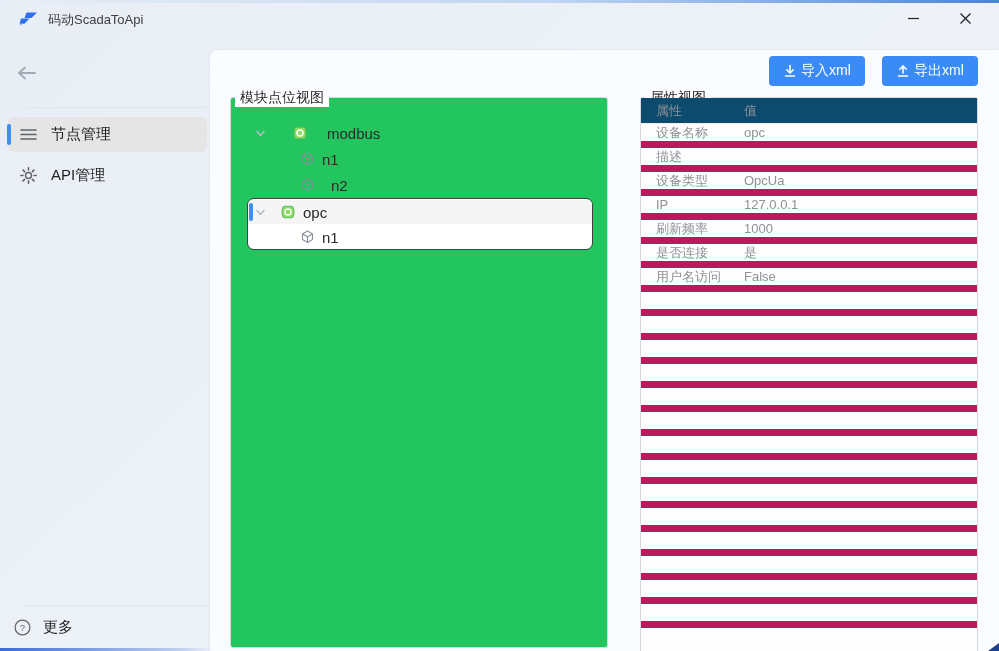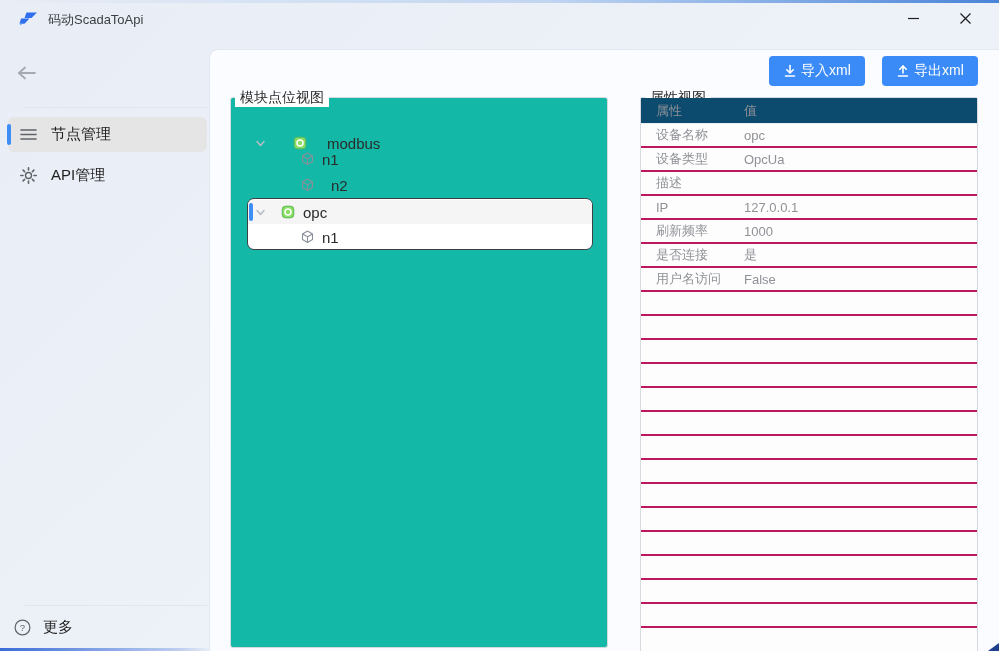--- a/index.html
+++ b/index.html
@@ -46,47 +46,47 @@
   .card { position:absolute; left:210px; top:50px; width:789px; height:601px;
     background:#fbfcff; border-radius:8px 0 0 0; box-shadow:0 0 0 1px rgba(210,218,232,.35); }
 
   
   .toolbar { position:absolute; top:6px; right:21px; display:flex; gap:17px; }
   .btn { height:30px; min-width:96px; padding:0 13px; background:#3a8bf7; color:#fff;
     border:none; border-radius:4px; font-size:14px; font-family:inherit; cursor:pointer;
     display:flex; align-items:center; justify-content:center; gap:4px; }
 
   
-  .panel { position:absolute; border:1px solid #d6d9de; border-radius:3px; background:#14b8a6; }
+  .panel { position:absolute; border:1px solid #d6d9de; border-radius:3px; background:#22c55e; }
   .panel-tree  { left:20px;  top:47px; width:378px; height:551px; }
   .panel-props { left:430px; top:47px; width:338px; height:570px; background:#fdfdfe; }
   .legend { position:absolute; top:-11px; left:4px; padding:0 5px; font-size:14px; color:#2b2b2b;
     background:linear-gradient(to bottom,#fbfcff 0,#fbfcff 11px,#ffffff 11px); line-height:20px; }
   .panel-props .legend { background:linear-gradient(to bottom,#fbfcff 0,#fbfcff 11px,#fdfdfe 11px); }
 
   
   .trow { position:absolute; left:0; width:100%; height:26px; display:flex;
     align-items:center; cursor:pointer; font-size:15px; color:#2b2b2b; }
   .trow .chev { width:12px; display:flex; margin-left:24px; }
   .trow .ticon { display:flex; margin:0 8px 0 14px; }
   .trow.child .ticon { margin-left:70px; }
-  .row-modbus { top:32px;gap:12px; } .row-n1 { top:48px; } .row-n2 { top:74px;gap:9px; }
+  .row-modbus { top:22px;gap:12px; } .row-n1 { top:48px; } .row-n2 { top:74px;gap:9px; }
   .sel-group { position:absolute; left:16px; top:100px; width:346px; height:52px;
     border:1.5px solid #3c4046; border-radius:7px; background:#fff; overflow:hidden; }
   .sel-group .trow { height:24px; }
   .sel-group .trow .chev { margin-left:7px; }
   .sel-group .row-opc { top:1px; background:#f5f5f6; }
   .sel-group .row-opc::before { content:""; position:absolute; left:1px; top:3px;
     width:4px; height:18px; border-radius:2px; background:#3e8ef7; }
   .sel-group .row-cn1 { top:26px; }
   .sel-group .trow.child .ticon { margin-left:53px; }
 
   
   .prop-table { position:absolute; top:0; left:0; right:0; bottom:0; overflow:hidden; }
-  .prow { display:flex; height:24px; align-items:center; border-bottom:2px solid #be185d;
+  .prow { display:flex; height:24px; align-items:center; border-bottom:7px solid #be185d;
     font-size:13px; color:#8f9296; }
   .prow.header { height:26px; background:#0c4a6e; border-bottom:1px solid #ebedef; }
   .pcell-k { width:103px; padding-left:15px; flex:none; overflow:hidden; white-space:nowrap; }
   .pcell-v { flex:1; overflow:hidden; white-space:nowrap; }
   svg { display:block; }
 </style>
 </head>
 <body>
 
 <div class="top-edge"></div>
@@ -260,28 +260,28 @@
       <div class="prow header">
         <span class="pcell-k">属性</span>
         <span class="pcell-v">值</span>
       </div>
       <div id="prop-rows">
           <div class="prow">
             <span class="pcell-k">设备名称</span>
             <span class="pcell-v">opc</span>
           </div>
           <div class="prow">
+            <span class="pcell-k">描述</span>
+            <span class="pcell-v"></span>
+          </div>
+          <div class="prow">
             <span class="pcell-k">设备类型</span>
             <span class="pcell-v">OpcUa</span>
           </div>
           <div class="prow">
-            <span class="pcell-k">描述</span>
-            <span class="pcell-v"></span>
-          </div>
-          <div class="prow">
             <span class="pcell-k">IP</span>
             <span class="pcell-v">127.0.0.1</span>
           </div>
           <div class="prow">
             <span class="pcell-k">刷新频率</span>
             <span class="pcell-v">1000</span>
           </div>
           <div class="prow">
             <span class="pcell-k">是否连接</span>
             <span class="pcell-v">是</span>

